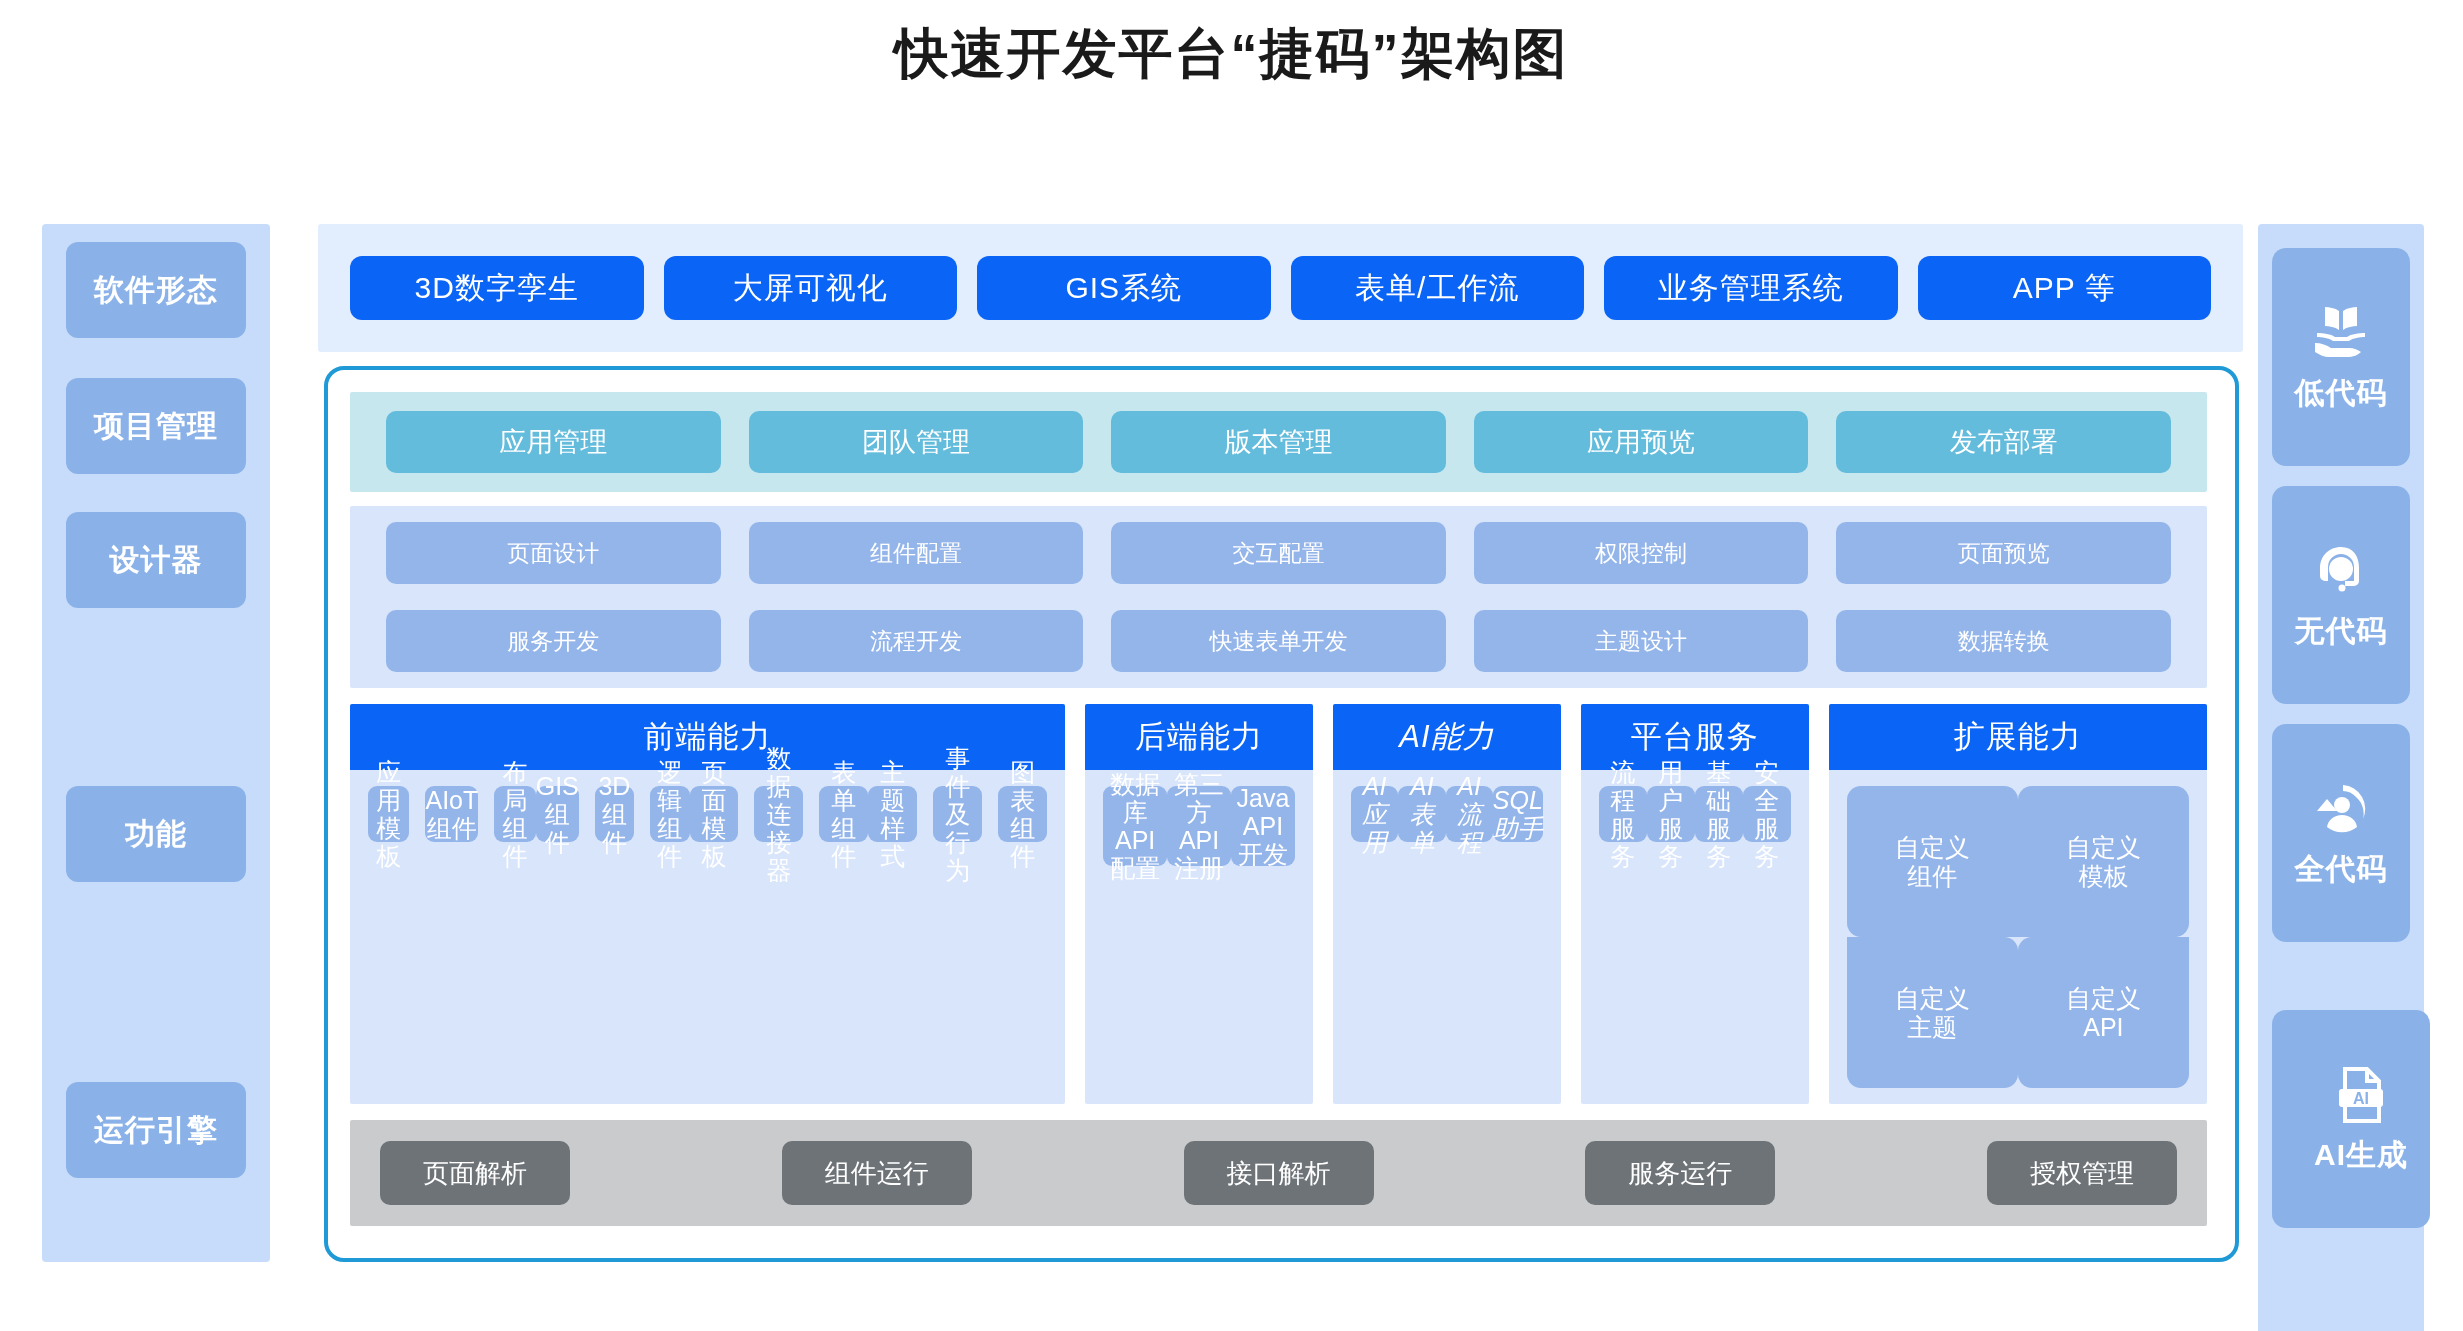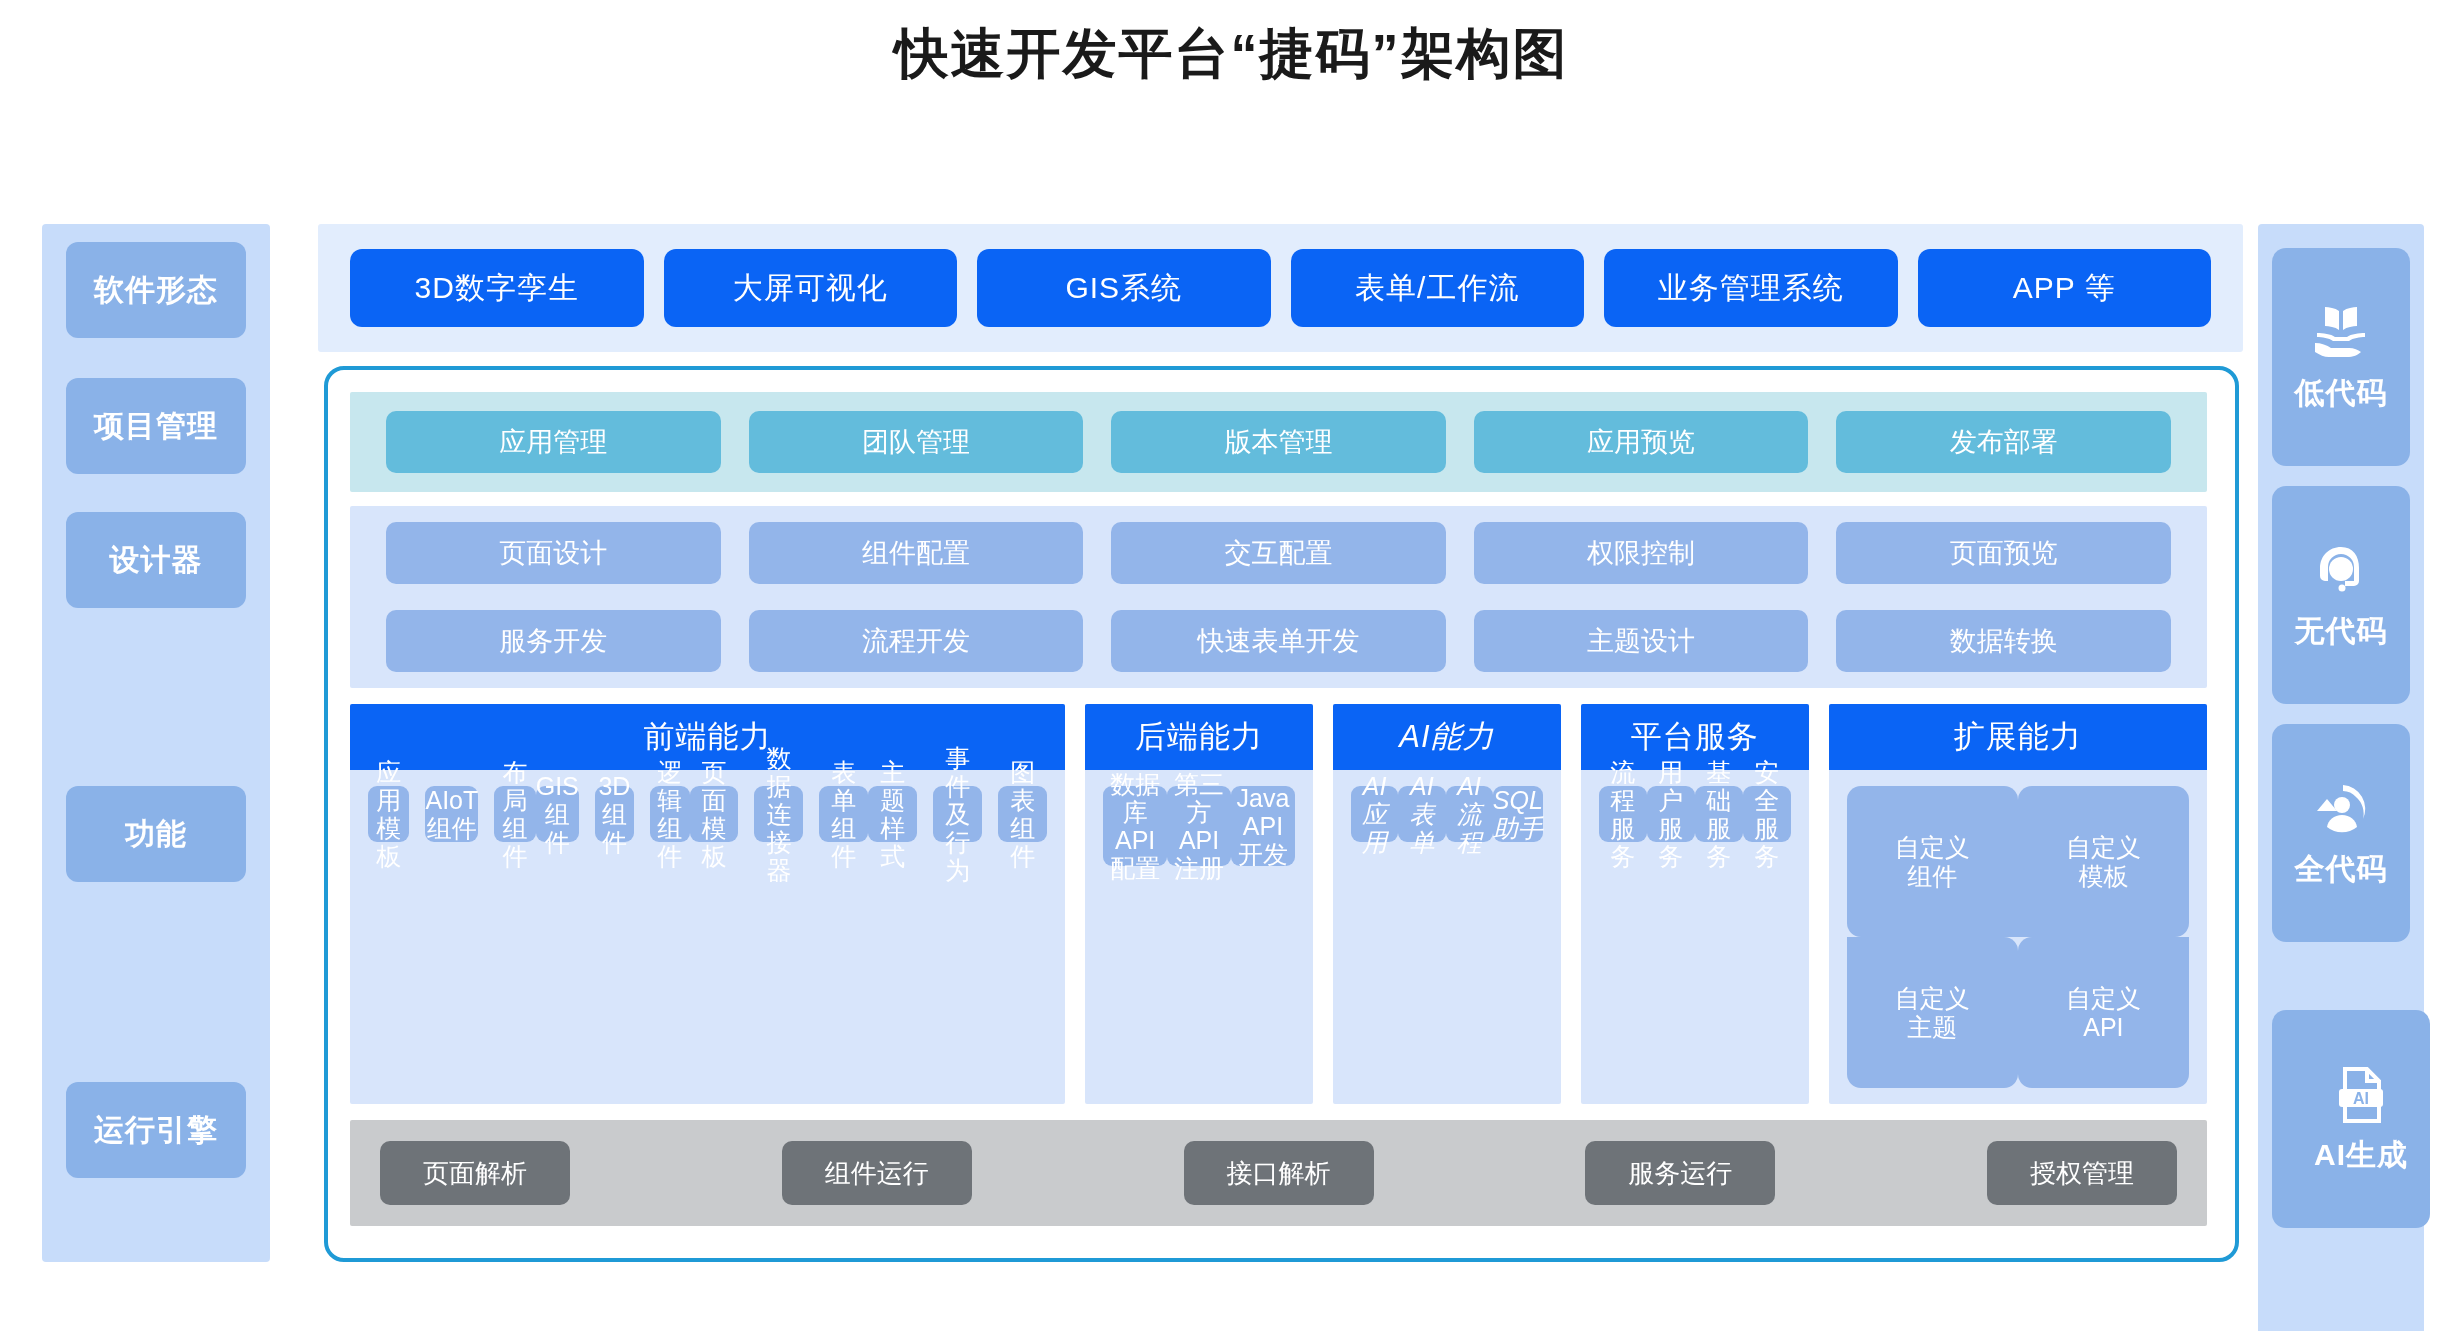--- a/index.html
+++ b/index.html
@@ -105,21 +105,21 @@
     border-radius: 3px;
     display: flex;
     align-items: center;
     justify-content: space-between;
     padding: 0 22px;
     box-sizing: border-box;
   }
   .form-chip {
     flex: 1 1 0;
     margin: 0 10px;
-    height: 78px;
+    height: 64px;
     background: #0a64f5;
     border-radius: 12px;
     color: #ffffff;
     font-size: 30px;
     display: flex;
     align-items: center;
     justify-content: center;
     letter-spacing: 1px;
   }
 
@@ -183,21 +183,21 @@
     display: flex;
     justify-content: space-between;
   }
   .designer-chip {
     flex: 1 1 0;
     margin: 0 14px;
     height: 62px;
     background: #93b5ea;
     border-radius: 10px;
     color: #ffffff;
-    font-size: 27px;
+    font-size: 23px;
     display: flex;
     align-items: center;
     justify-content: center;
   }
 
   
   .fn-area {
     position: absolute;
     left: 22px;
     top: 334px;

